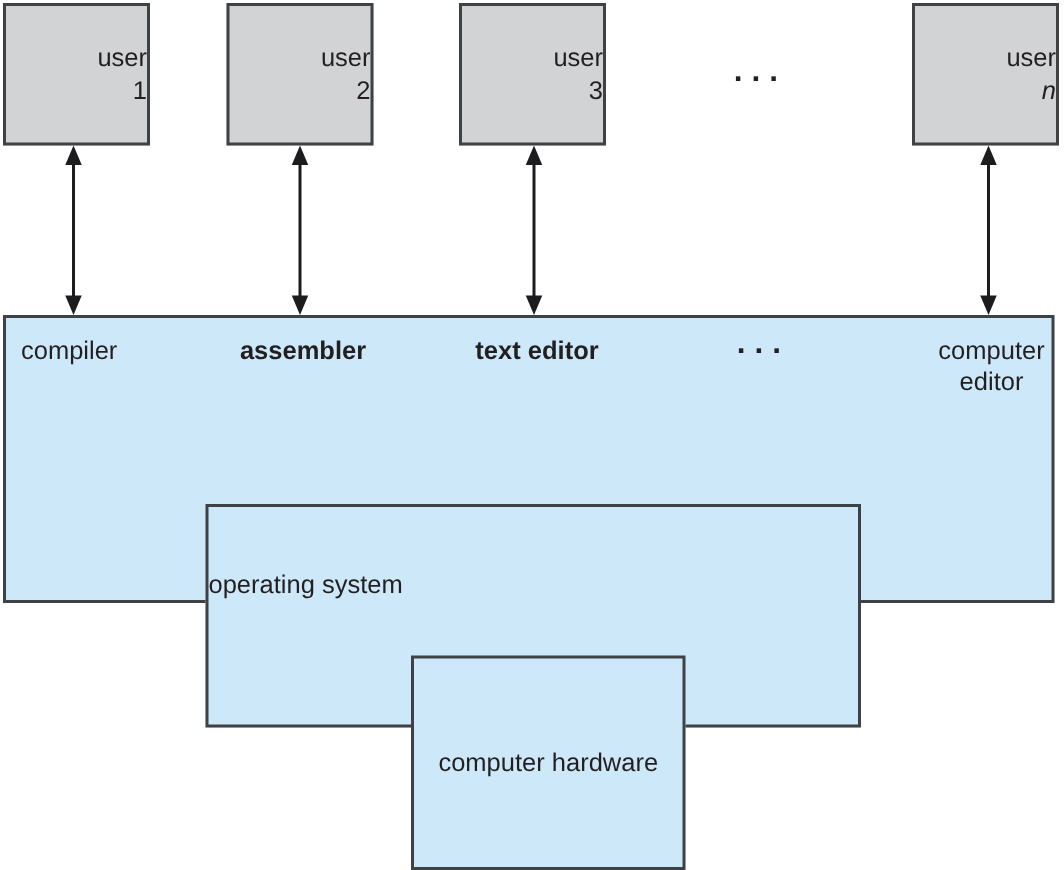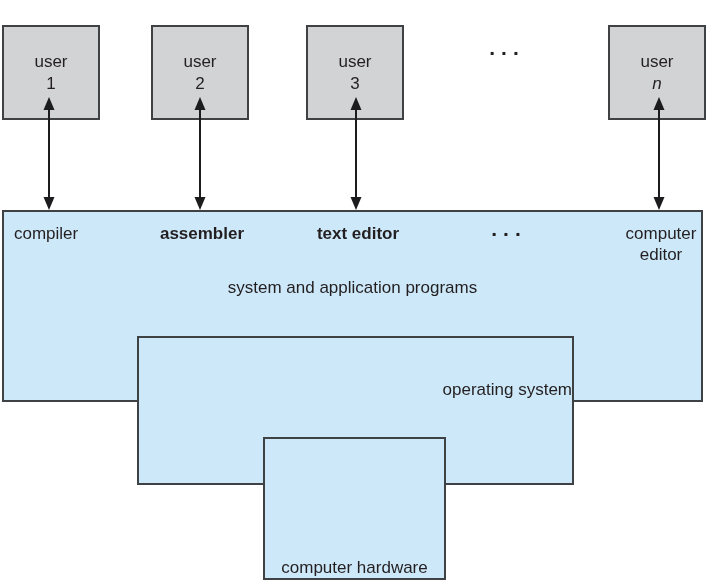--- a/index.html
+++ b/index.html
@@ -7,34 +7,34 @@
     position:relative; width:709px; height:580px; overflow:hidden;
     background:var(--background,#ffffff);
     font-family:"Liberation Sans", sans-serif;
     color:var(--text,#231f20);
     font-size:17px;
   }
   .box { position:absolute; box-sizing:border-box; border:2px solid var(--border,#3f4245); }
   .user-box {
     width:98px; height:95px; top:2px;
     background:var(--user_box_fill,#d2d3d5);
-    display:flex; flex-direction:column; align-items:center; justify-content:center;
-    line-height:22px; text-align:center;margin-top:23px;
+    display:flex; flex-direction:column; align-items:flex-end; justify-content:center;
+    line-height:22px; text-align:center;
   }
   .user-box .it { font-style:italic; }
   .band  { left:2px; top:210px; width:701px; height:192px; background:var(--blue_fill,#cde8f9); }
   .os    { left:137px; top:336px; width:437px; height:149px; background:var(--blue_fill,#cde8f9); }
-  .hw    { left:263px; top:437px; width:183px; height:143px; background:var(--blue_fill,#cde8f9);
-           display:flex; align-items:flex-end; justify-content:center; }
+  .hw    { left:274px; top:437px; width:183px; height:143px; background:var(--blue_fill,#cde8f9);
+           display:flex; align-items:center; justify-content:center; }
   .band-label { position:absolute; top:12px; white-space:nowrap;text-align:center; }
   .center-x { transform:translateX(-50%); }
   .dots { position:absolute; font-weight:bold; font-size:21px; line-height:21px; letter-spacing:6px; }
   .arrow { position:absolute; width:14px; height:113px; top:97px; }
   .band-title { position:absolute; left:0; right:0; top:66px; text-align:center; }
-  .os-label { position:absolute; left:0; right:0; top:42px; text-align:right; }
+  .os-label { position:absolute; left:0; right:0; top:42px; text-align:left; }
   .db-label { text-align:center; line-height:21px; top:11px; }
 </style>
 </head>
 <body>
 
 <div class="canvas">
 
   <div class="box user-box" style="left:2px;">
     <span>user</span>
     <span>1</span>
@@ -77,21 +77,20 @@
 
   <div class="box band">
     <div class="band-label" style="left:10px;">compiler</div>
     <div class="band-label center-x" style="left:198px;font-weight:bold;">assembler</div>
     <div class="band-label center-x" style="left:354px;font-weight:bold;">text editor</div>
     <div class="dots center-x" style="left:505px; top:6px;">...</div>
     <div class="band-label db-label center-x" style="left:657px;">
       <div>computer</div>
       <div>editor</div>
     </div>
-    <div class="band-title">system and application programs</div>
   </div>
 
   <div class="box os">
     <div class="os-label">operating system</div>
   </div>
 
   <div class="box hw">
     <div>computer hardware</div>
   </div>
 

